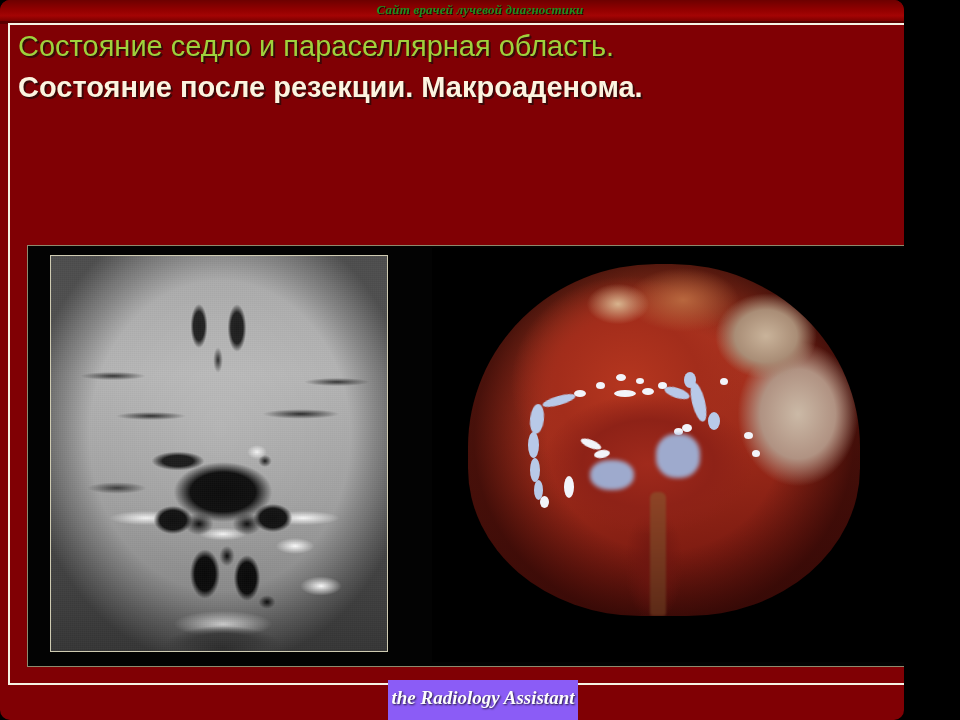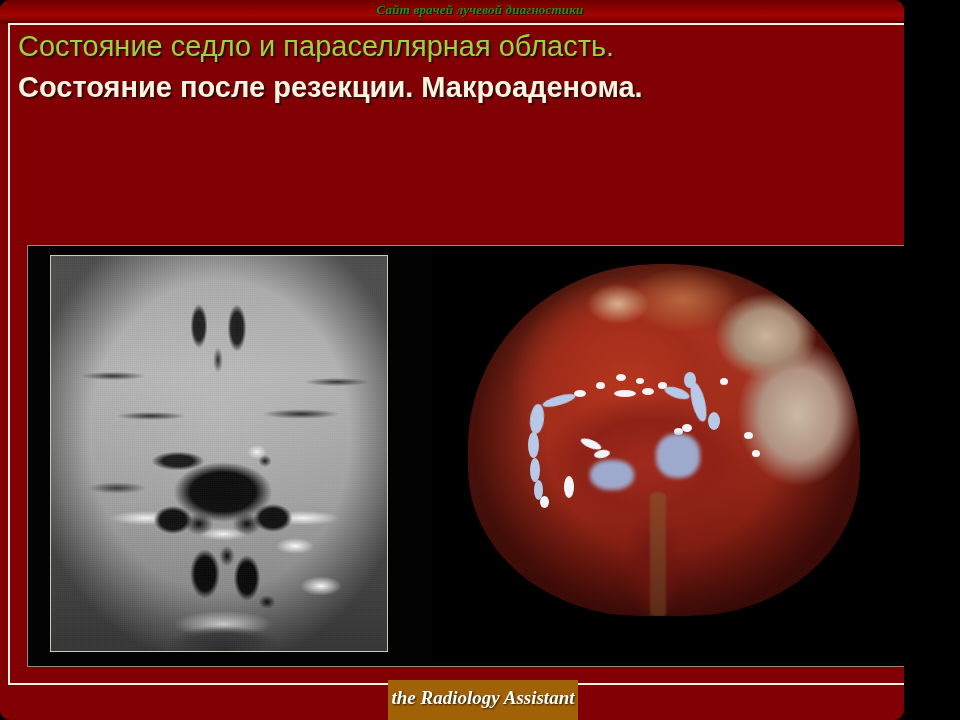--- a/index.html
+++ b/index.html
@@ -215,21 +215,21 @@
   .hl.blue { background: #b8c9e8; }
   .hl.soft { background: #9fb6dd; filter: blur(2.2px); opacity: 0.92; }
   .hl.white { background: #f2f4fa; }
   
   .logo-box {
     position: absolute;
     left: 388px;
     top: 680px;
     width: 190px;
     height: 40px;
-    background: #a16207;
+    background: #8b5cf6;
     overflow: hidden;
   }
   .logo-text {
     position: absolute;
     left: 0; top: 7px;
     width: 190px;
     text-align: center;
     font-family: "Liberation Serif", "DejaVu Serif", serif;
     font-style: italic;
     font-weight: bold;

